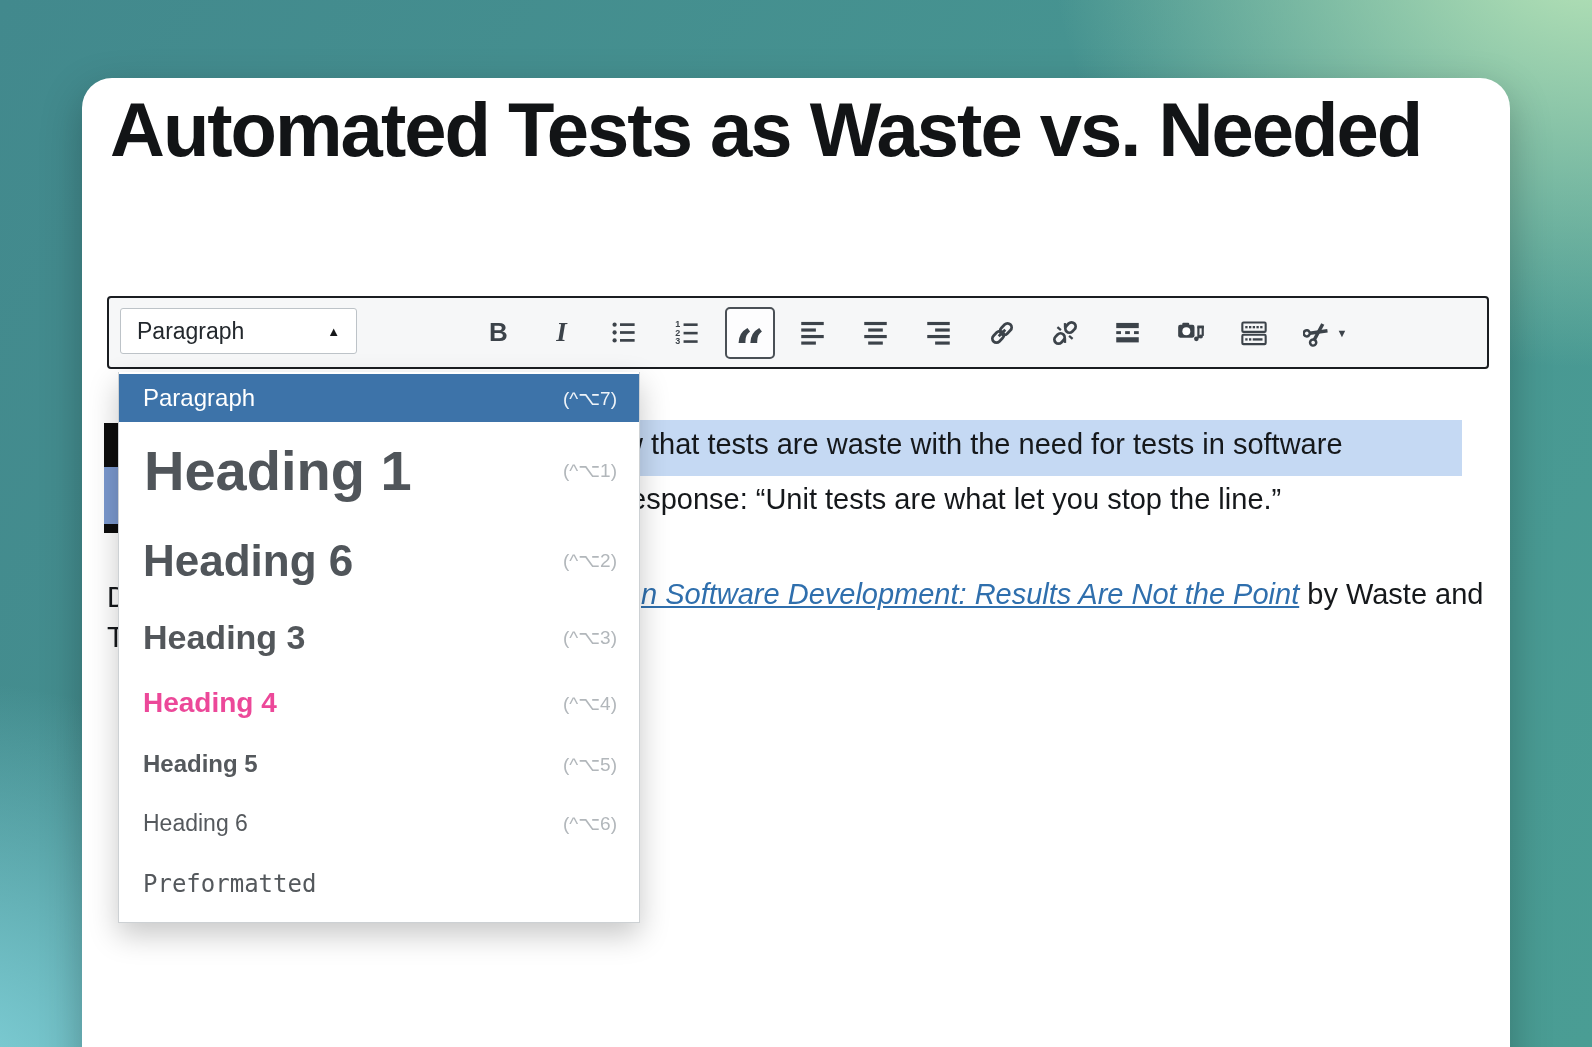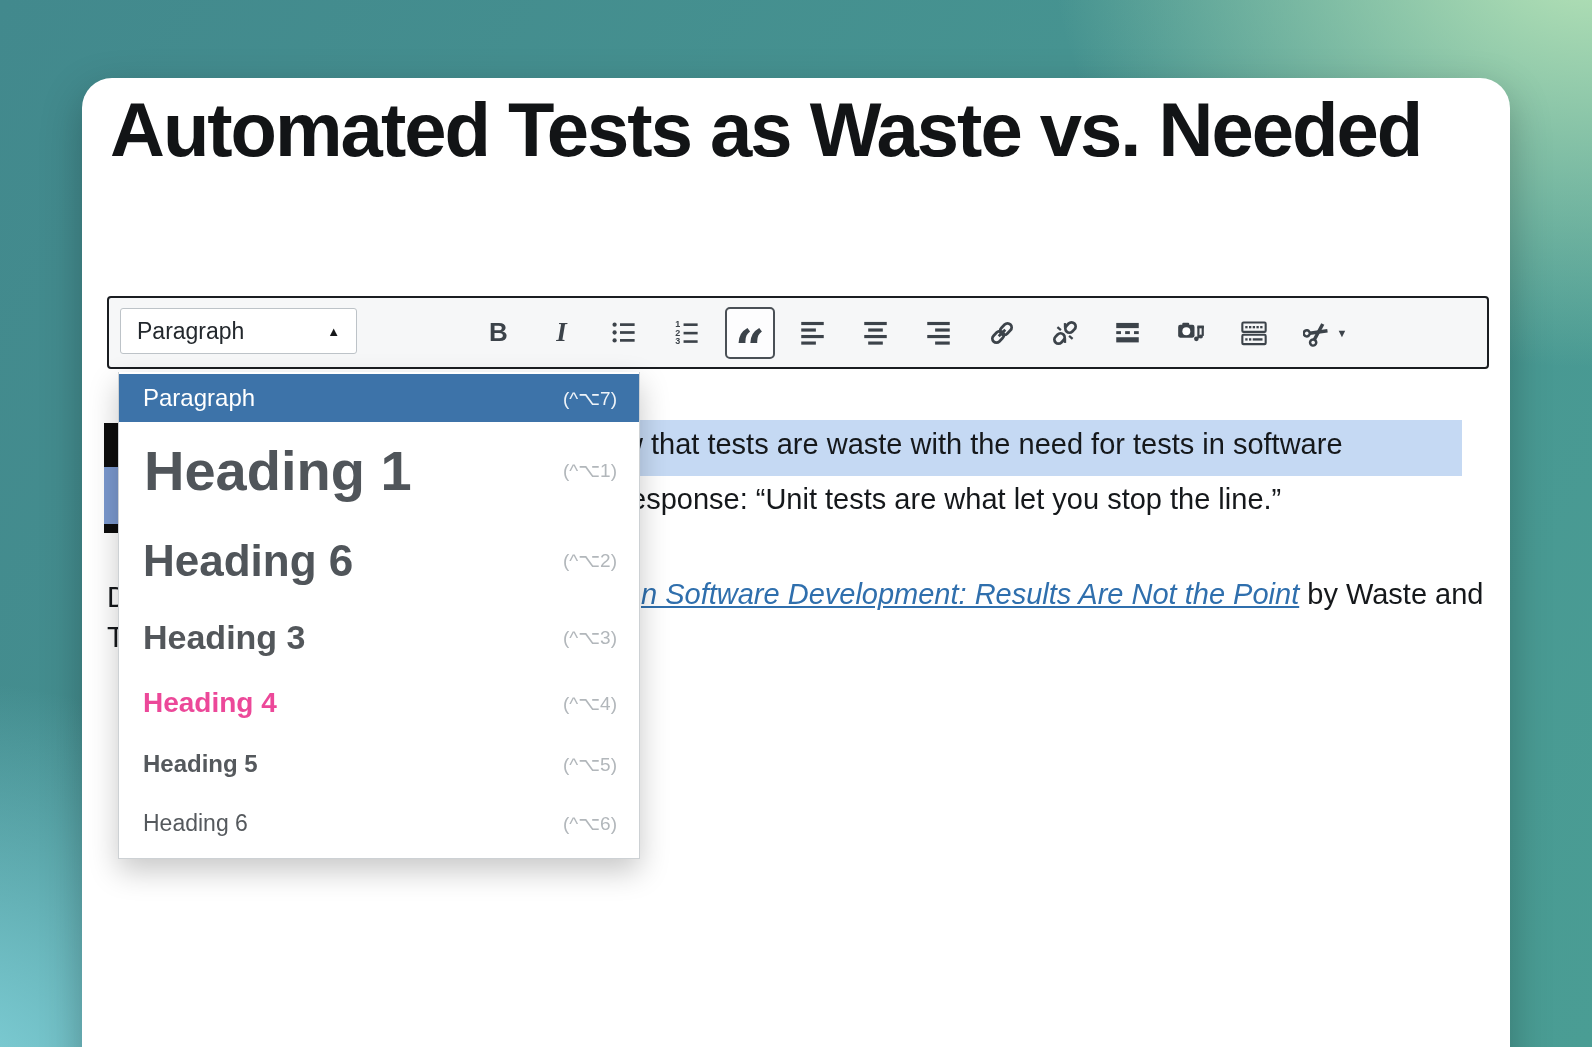--- a/index.html
+++ b/index.html
@@ -253,16 +253,20 @@
         <span class="mi-key">(^⌥4)</span>
       </div>
       <div class="mi mi-h5">
         <span class="mi-label">Heading 5</span>
         <span class="mi-key">(^⌥5)</span>
       </div>
       <div class="mi mi-h6">
         <span class="mi-label">Heading 6</span>
         <span class="mi-key">(^⌥6)</span>
       </div>
+      <div class="mi mi-pre">
+        <span class="mi-label">Preformatted</span>
+        <span class="mi-key"></span>
+      </div>
     </div>
 
   </div>
 </div>
 
 </body></html>

